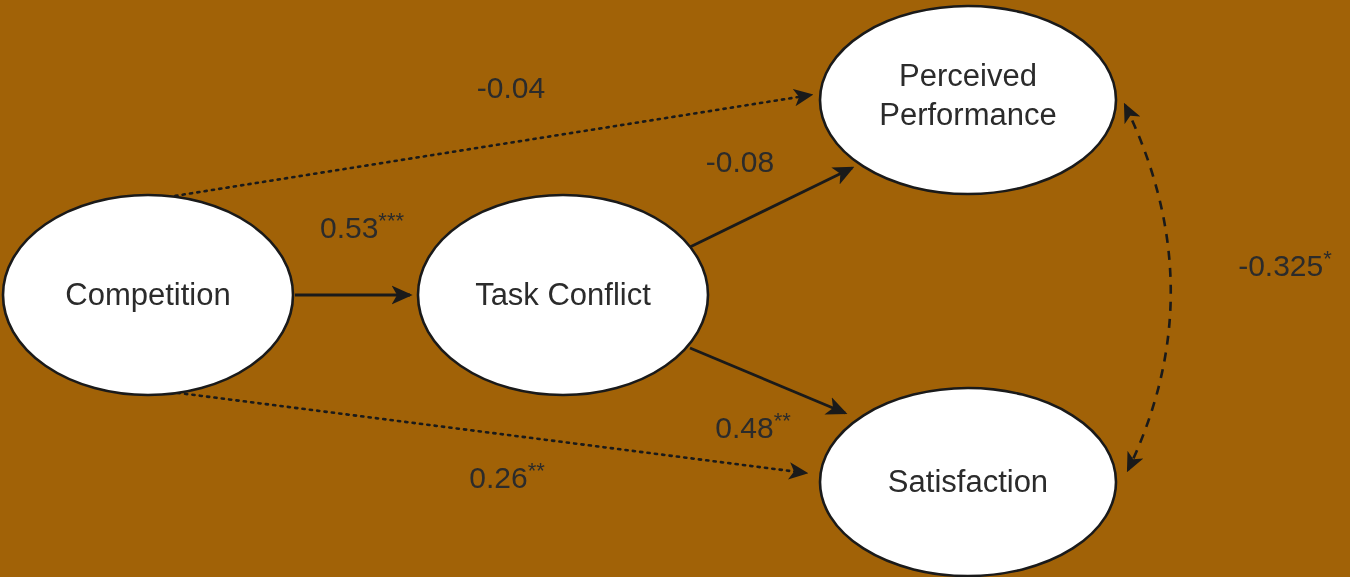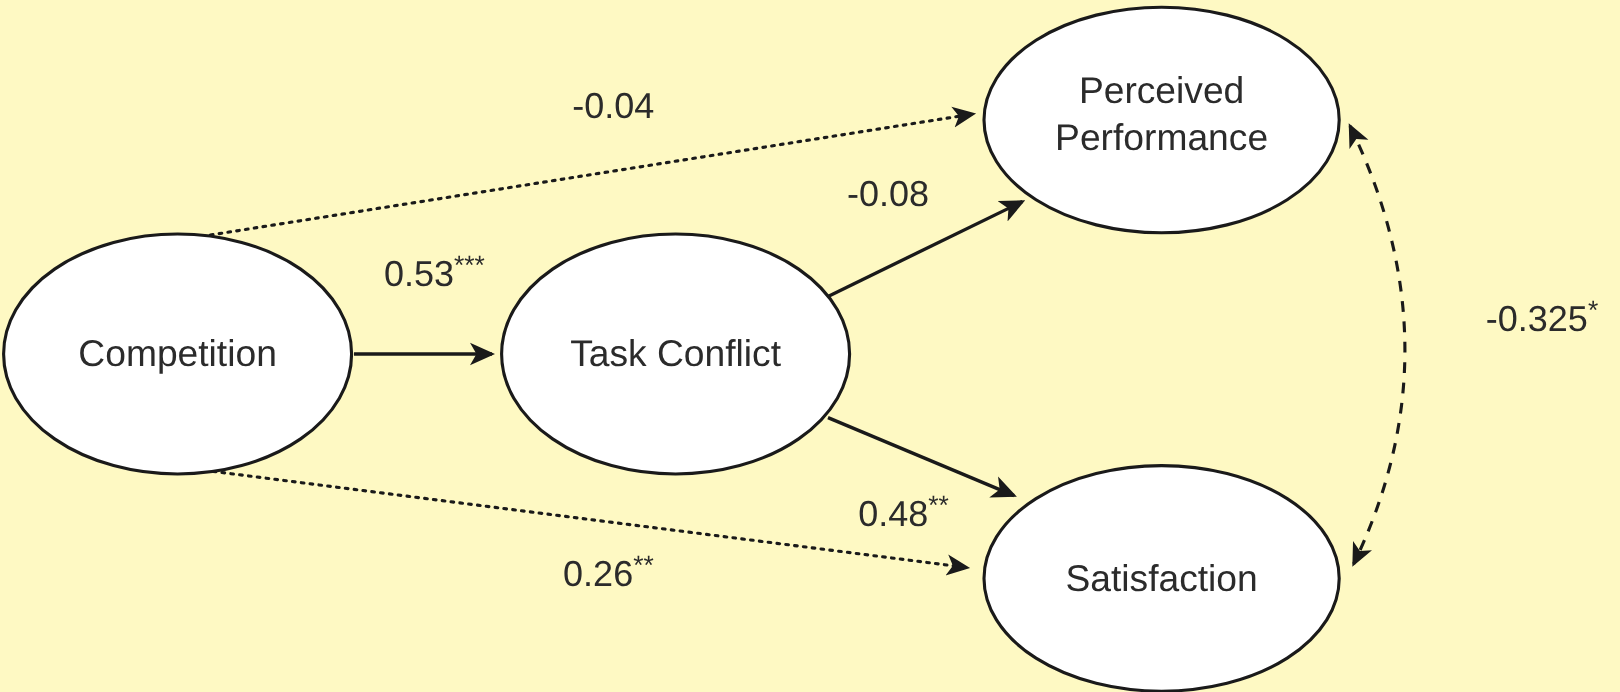--- a/index.html
+++ b/index.html
@@ -8,21 +8,21 @@
     padding: 0;
     background: #ffffff;
   }
   body {
     font-family: "Liberation Sans", sans-serif;
   }
   #diagram-root {
     position: relative;
     width: 1350px;
     height: 577px;
-    background: #fef9c3;
+    background: #a16207;
     overflow: hidden;
   }
   svg#diagram-svg {
     display: block;
     width: 1350px;
     height: 577px;
   }
   .node-ellipse {
     fill: #ffffff;
     stroke: #1a1a1a;

